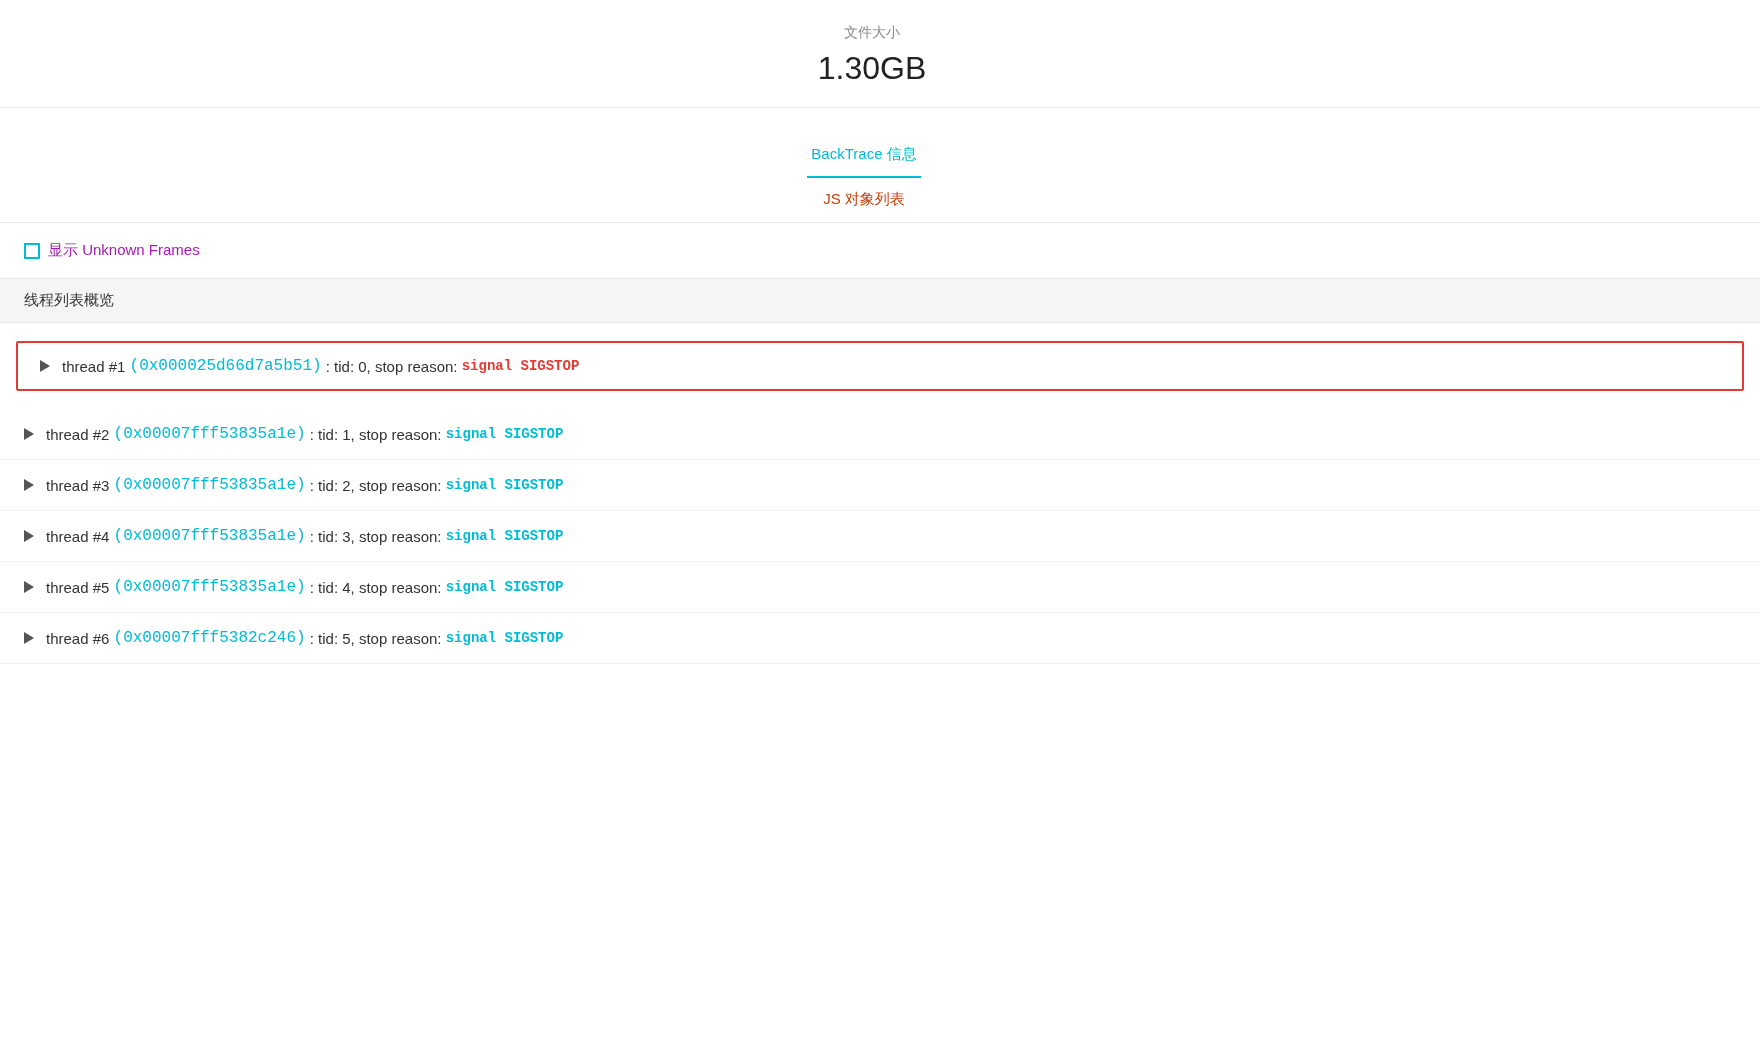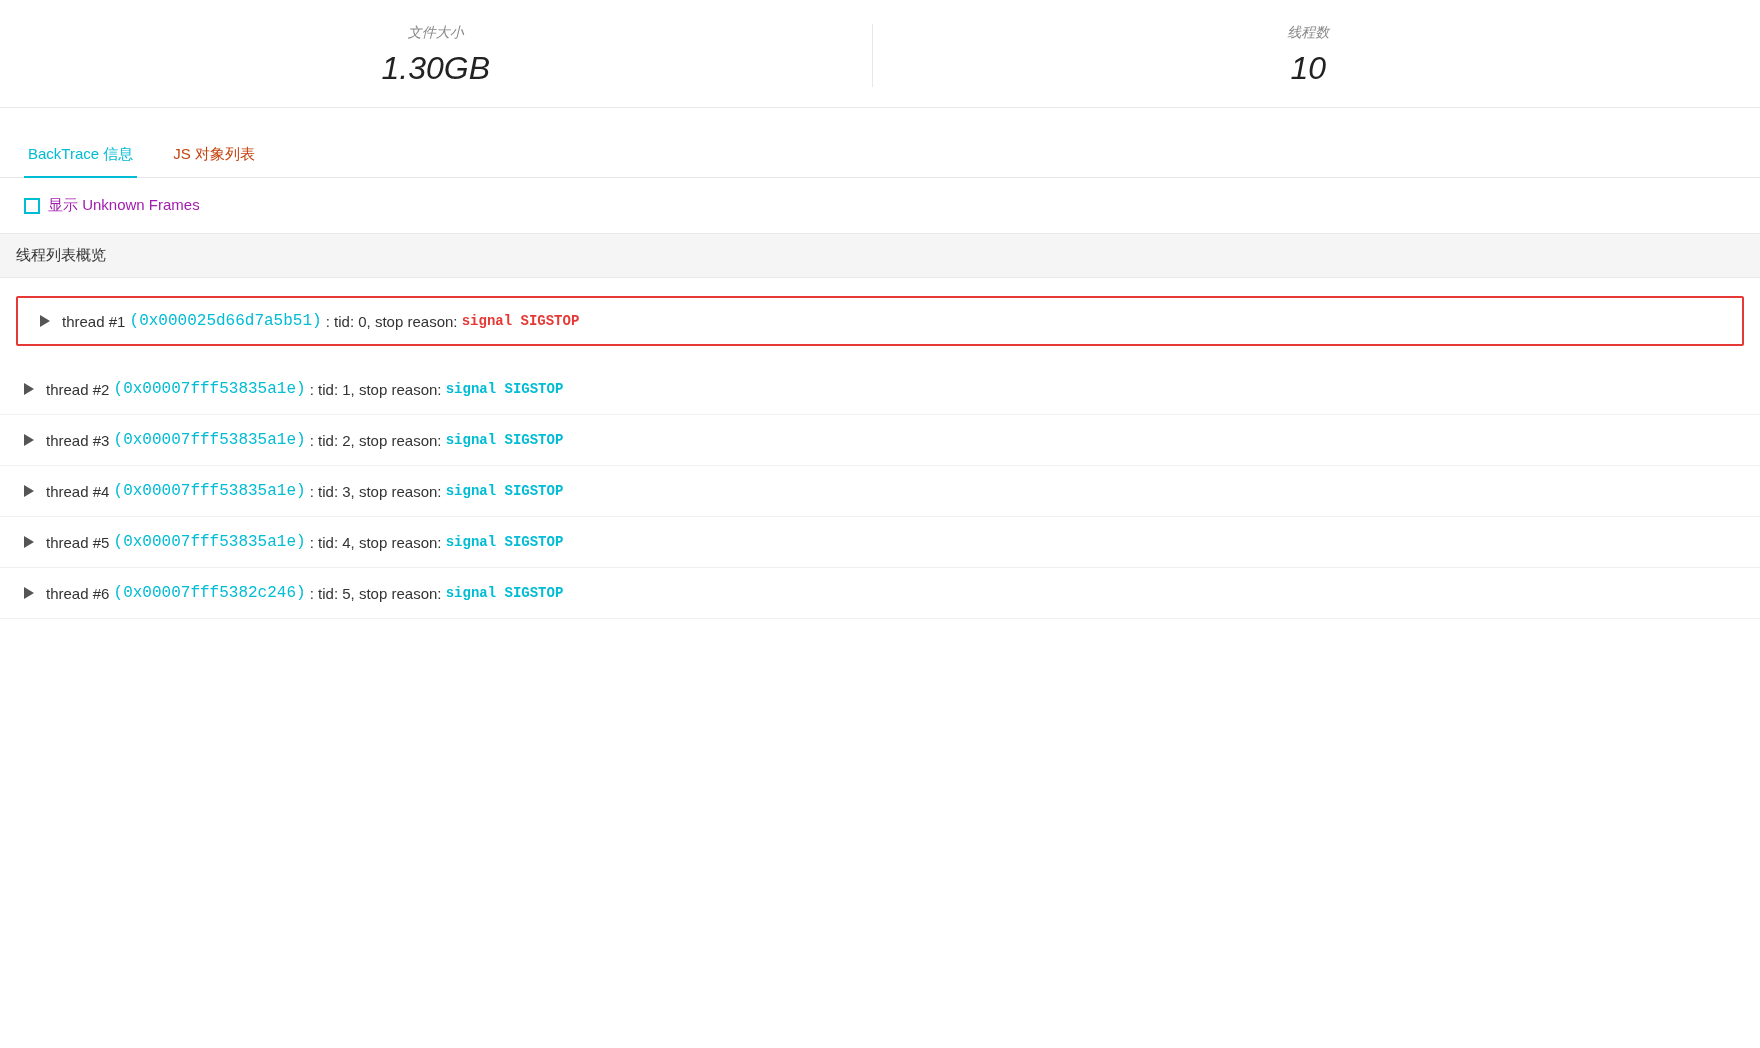--- a/index.html
+++ b/index.html
@@ -7,21 +7,20 @@
       font-family: -apple-system, BlinkMacSystemFont, "Segoe UI", "PingFang SC", "Microsoft YaHei", sans-serif;
       background: #fff;
       color: #333;
       font-size: 14px;
     }
 
     .stats-bar {
       display: flex;
       border-bottom: 1px solid #e8e8e8;
       padding: 24px 16px 20px 0;
-      font-style: italic;
     }
     .stat-item {
       flex: 1;
       display: flex;
       flex-direction: column;
       align-items: center;
       border-right: 1px solid #e8e8e8;
     }
     .stat-item:last-child { border-right: none; }
     .stat-label {
@@ -34,20 +33,21 @@
       font-weight: 400;
       color: #222;
     }
 
     .tabs {
       display: flex;
       align-items: center;
       padding: 0 24px;
       border-bottom: 1px solid #e8e8e8;
       margin-top: 24px;
+      flex-direction: column;
     }
     .tab {
       padding: 12px 4px;
       margin-right: 32px;
       font-size: 15px;
       cursor: pointer;
       color: #c2410c;
       border-bottom: 2px solid transparent;
       position: relative;
       top: 1px;
@@ -76,21 +76,21 @@
       display: inline-block;
       flex-shrink: 0;
     }
     .filter-label {
       font-size: 15px;
       color: #a21caf;
     }
 
     .section-header {
       background: #f5f5f5;
-      padding: 12px 16px;
+      padding: 12px 24px;
       font-size: 15px;
       color: #333;
       border-top: 1px solid #e8e8e8;
       border-bottom: 1px solid #e8e8e8;
     }
 
     .thread-list {
       width: 100%;
     }
 
@@ -148,24 +148,20 @@
     }
   </style>
 </head>
 <body>
 
 <div class="stats-bar">
   <div class="stat-item">
     <span class="stat-label">文件大小</span>
     <span class="stat-value">1.30GB</span>
   </div>
-  <div class="stat-item">
-    <span class="stat-label">线程数</span>
-    <span class="stat-value">10</span>
-  </div>
 </div>
 
 <div class="tabs">
   <div class="tab active">
     <span>BackTrace 信息</span>
   </div>
   <div class="tab">
     <span>JS 对象列表</span>
   </div>
 </div>

